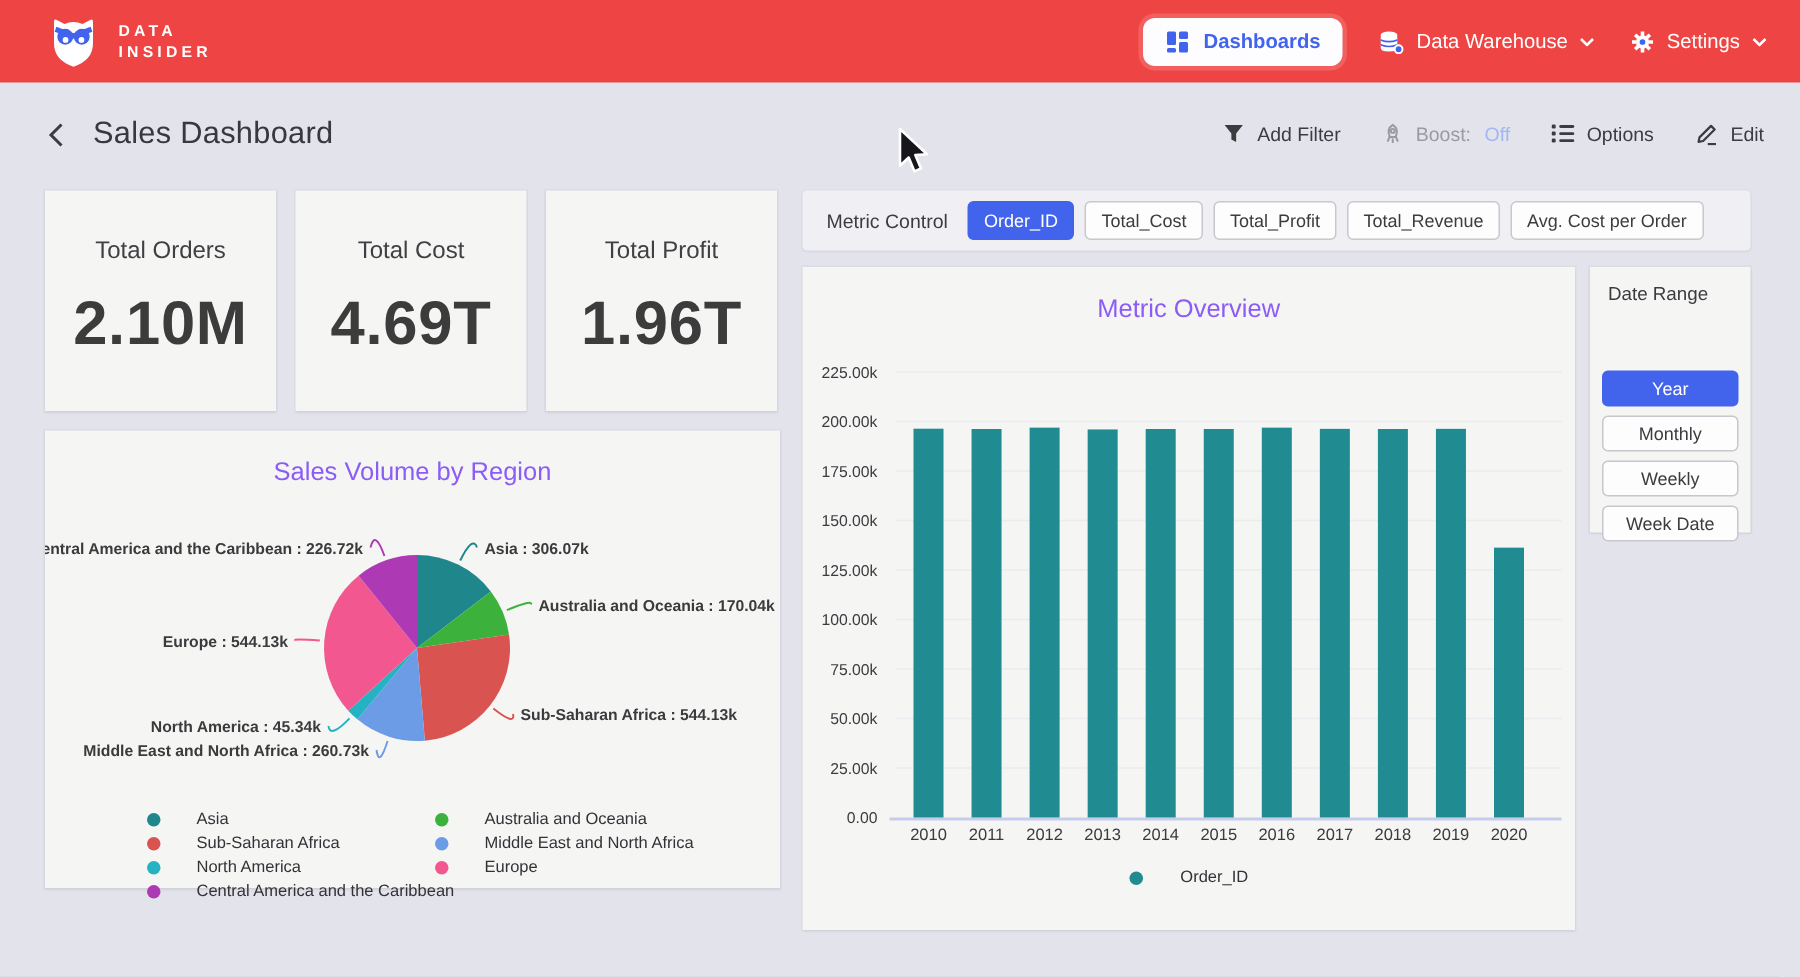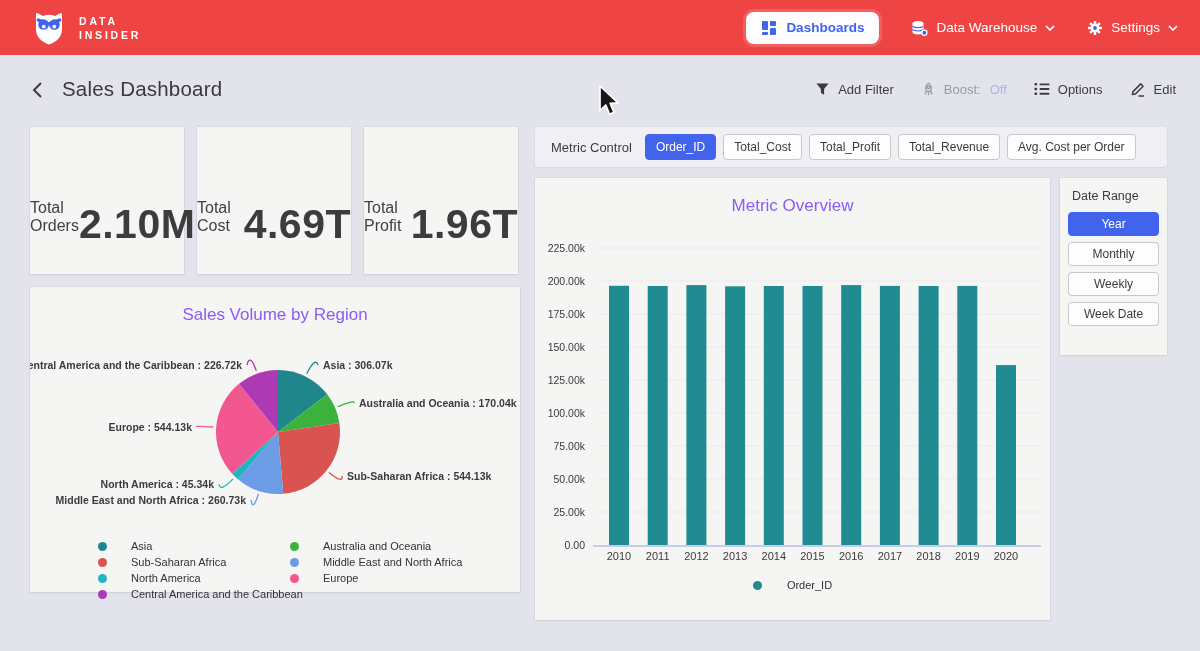--- a/index.html
+++ b/index.html
@@ -12,21 +12,21 @@
   button { font-family:inherit; cursor:pointer; }
 
   
   #topbar {
     position:absolute; left:0; top:0; width:1200px; height:55px;
     background:#ef4444; display:flex; align-items:center; justify-content:space-between;
     padding:0 22px 0 30px; box-sizing:border-box;
   }
   .brand { display:flex; align-items:center; gap:11px; }
   .brand-text div { color:#fff; font-size:10.5px; font-weight:bold; letter-spacing:2.8px; line-height:14px; }
-  .topnav { display:flex; gap:32px;padding-left:19px; }
+  .topnav { display:flex; gap:24px;padding-left:19px; }
   .nav-pill {
     display:flex; align-items:center; gap:9px; background:#fdfdff; color:#4263eb;
     border:none; border-radius:8px; padding:8px 15px; font-size:13.5px; font-weight:bold;
     box-shadow:0 0 0 3px rgba(255,255,255,0.15);
   }
   .nav-item {
     display:flex; align-items:center; gap:8px; background:none; border:none;
     color:#fff; font-size:13.5px; font-weight:500; padding:0;
   }
 
@@ -49,21 +49,21 @@
 
   
   .card {
     position:absolute; background:#f5f5f4;
     box-shadow:0 1px 2px rgba(40,40,70,0.07), 0 0 0 1px rgba(40,40,70,0.03);
   }
   
   #kpis { position:absolute; left:30px; top:127px; width:490px; display:flex; gap:13px; }
   .kpi-card {
     width:154px; height:147px; background:#f5f5f4; box-sizing:border-box;
-    display:flex; align-items:center; padding-top:32px;
+    display:flex; flex-direction:column; align-items:center; padding-top:32px;
     box-shadow:0 1px 2px rgba(40,40,70,0.07), 0 0 0 1px rgba(40,40,70,0.03);
   }
   .kpi-label { font-size:16px; font-weight:500; color:#3f3f44; }
   .kpi-value { font-size:41px; font-weight:bold; color:#3c3c3c; margin-top:15px; letter-spacing:0.5px; }
 
   
   #pie-card { left:30px; top:287px; width:490px; height:305px; }
   .chart-title { position:absolute; left:0; top:18px; width:100%; text-align:center;
                  font-size:17px; font-weight:400; color:#8b5cf6; margin:0; }
   #pie-svg { position:absolute; left:0; top:60px; }
@@ -100,21 +100,21 @@
   #bar-legend .leg-txt { font-size:11px; }
 
   
   #date-range { left:1060px; top:178px; width:107px; height:177px; box-sizing:border-box; }
   .dr-label { font-size:12.5px; font-weight:500; color:#3b3b40; margin:11px 0 9px 12px; }
   #dr-buttons { display:flex; flex-direction:column; gap:6px; padding:0 8px; }
   .dr-btn {
     width:91px; height:24px; border-radius:4px; font-size:12px;
     background:#fdfdfd; border:1px solid #c7c7cd; color:#3c3c40;
   }
-  .dr-btn.selected { background:#4263eb; border-color:#4263eb; color:#fff; }
+  .dr-btn.selected { background:#4263eb; border-color:#4263eb; color:#fff;margin-top:35px; }
 
   #cursor { position:absolute; left:597px; top:84px; z-index:50; }
 </style>
 </head>
 <body>
 
 <div id="app">
 
   <header id="topbar">
     <div class="brand">

